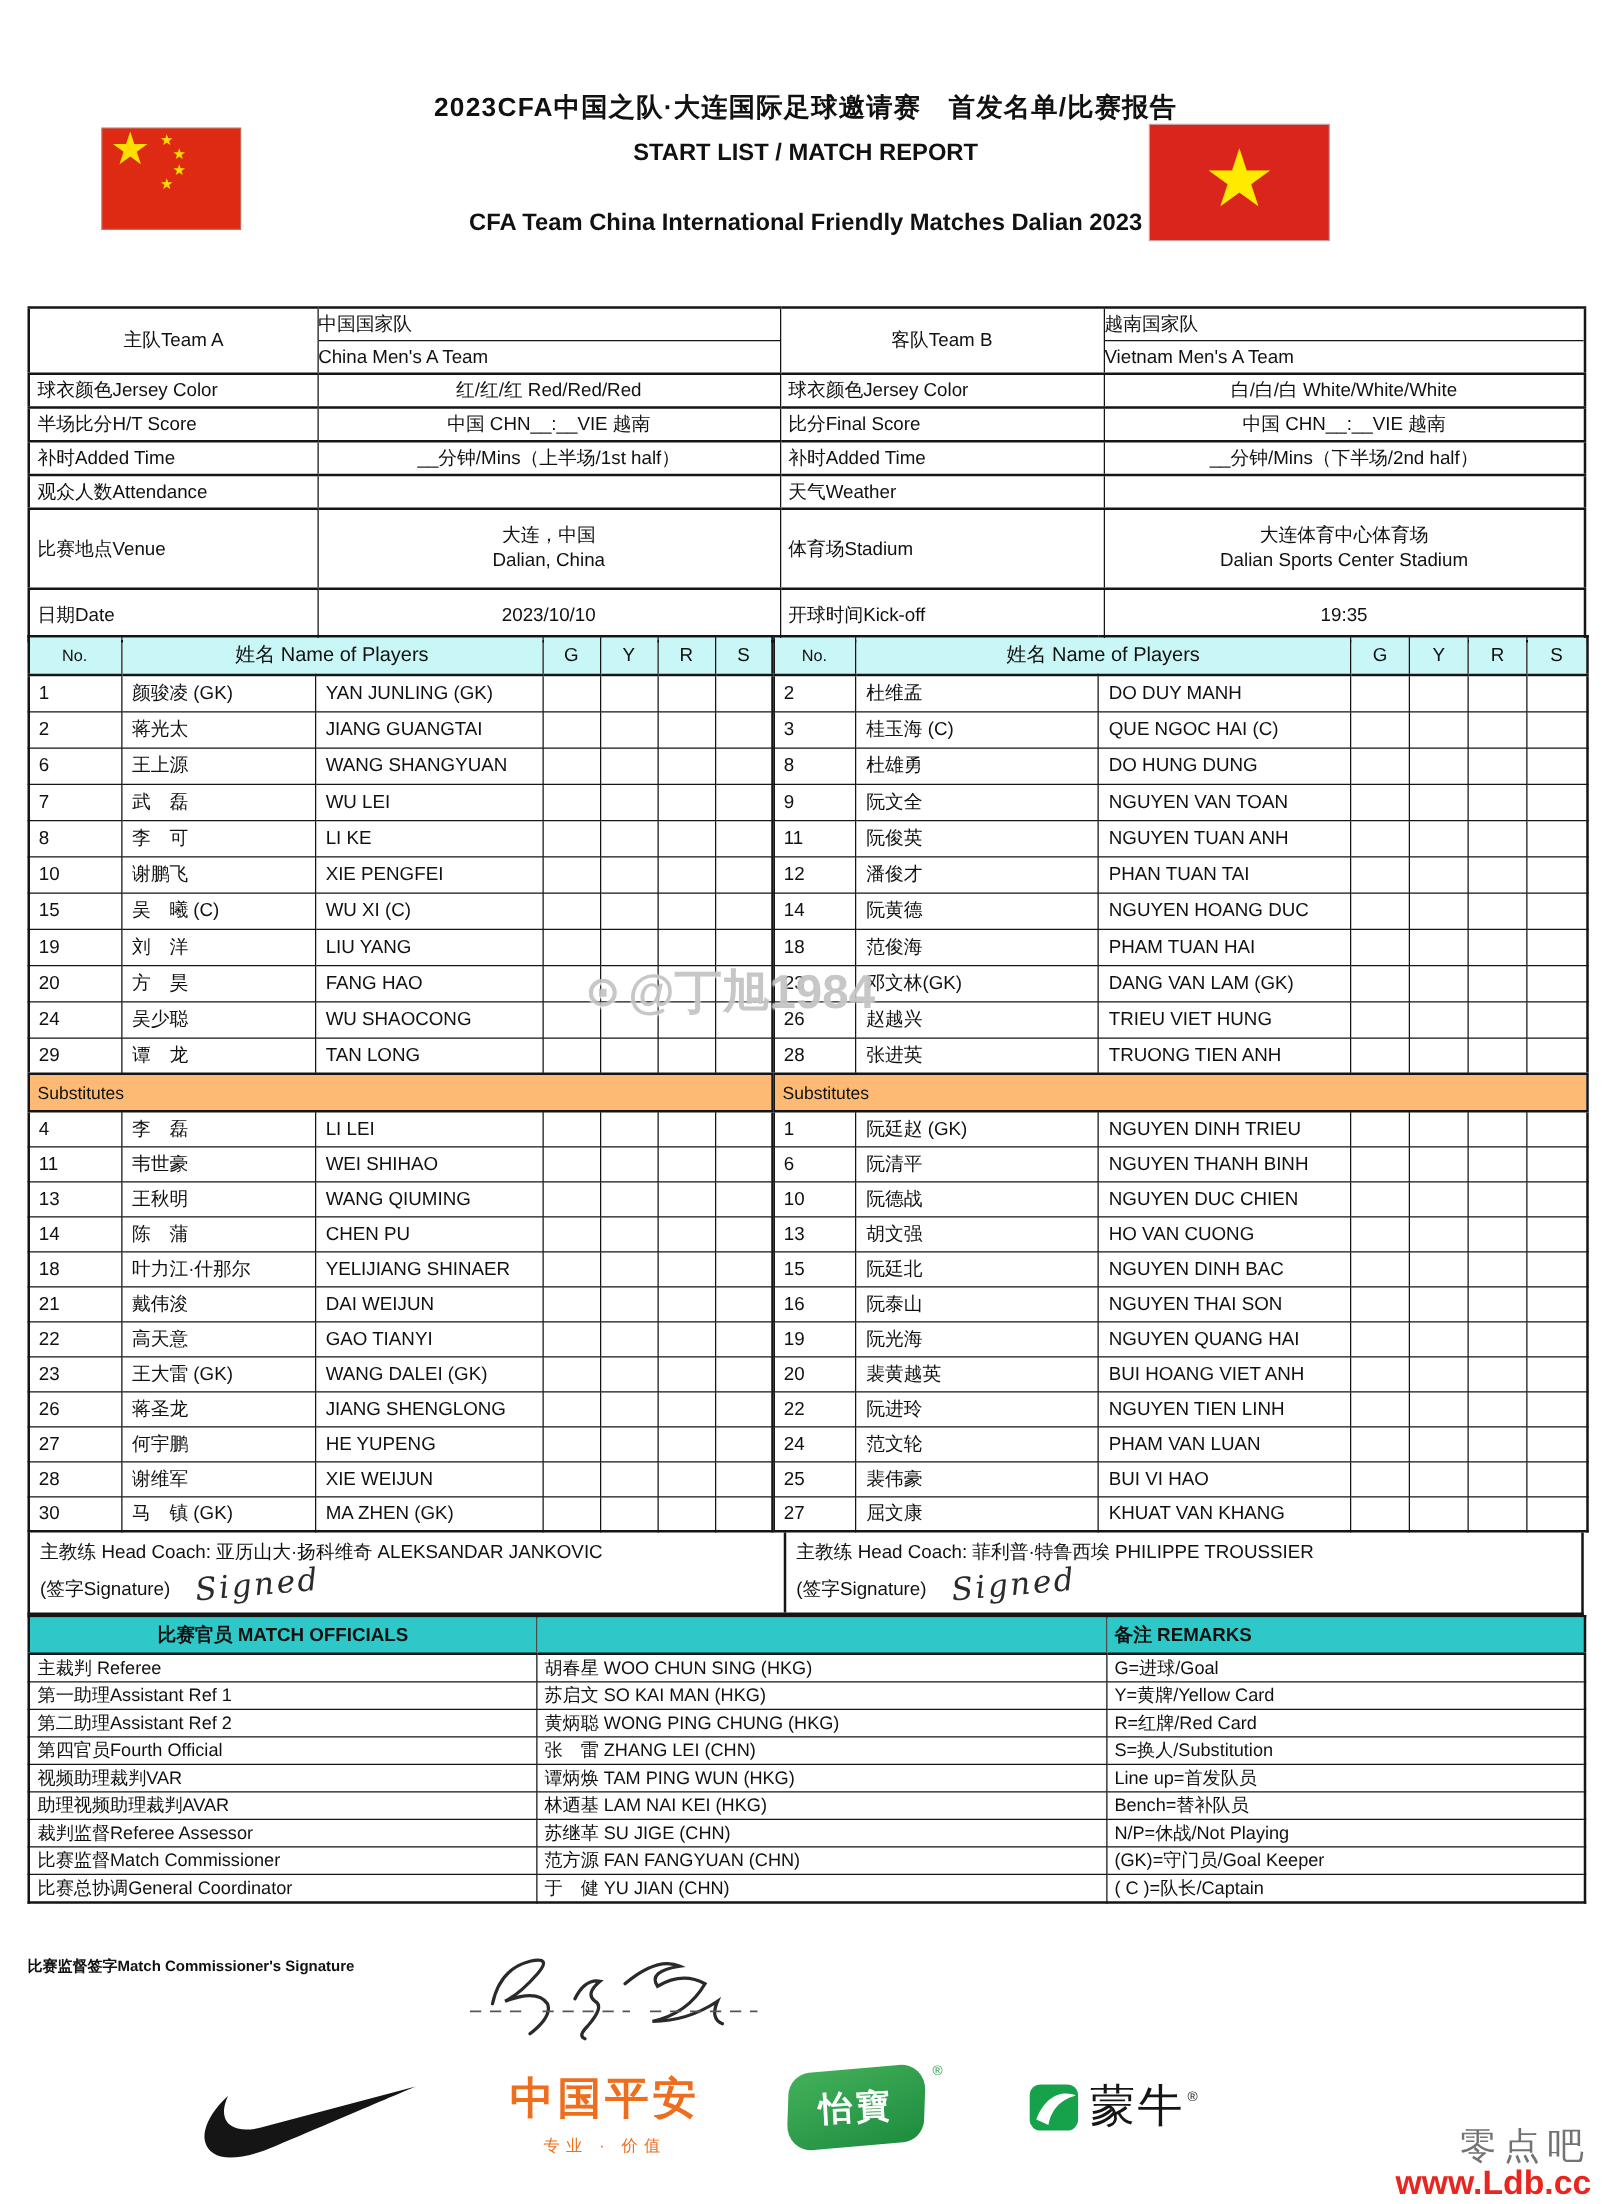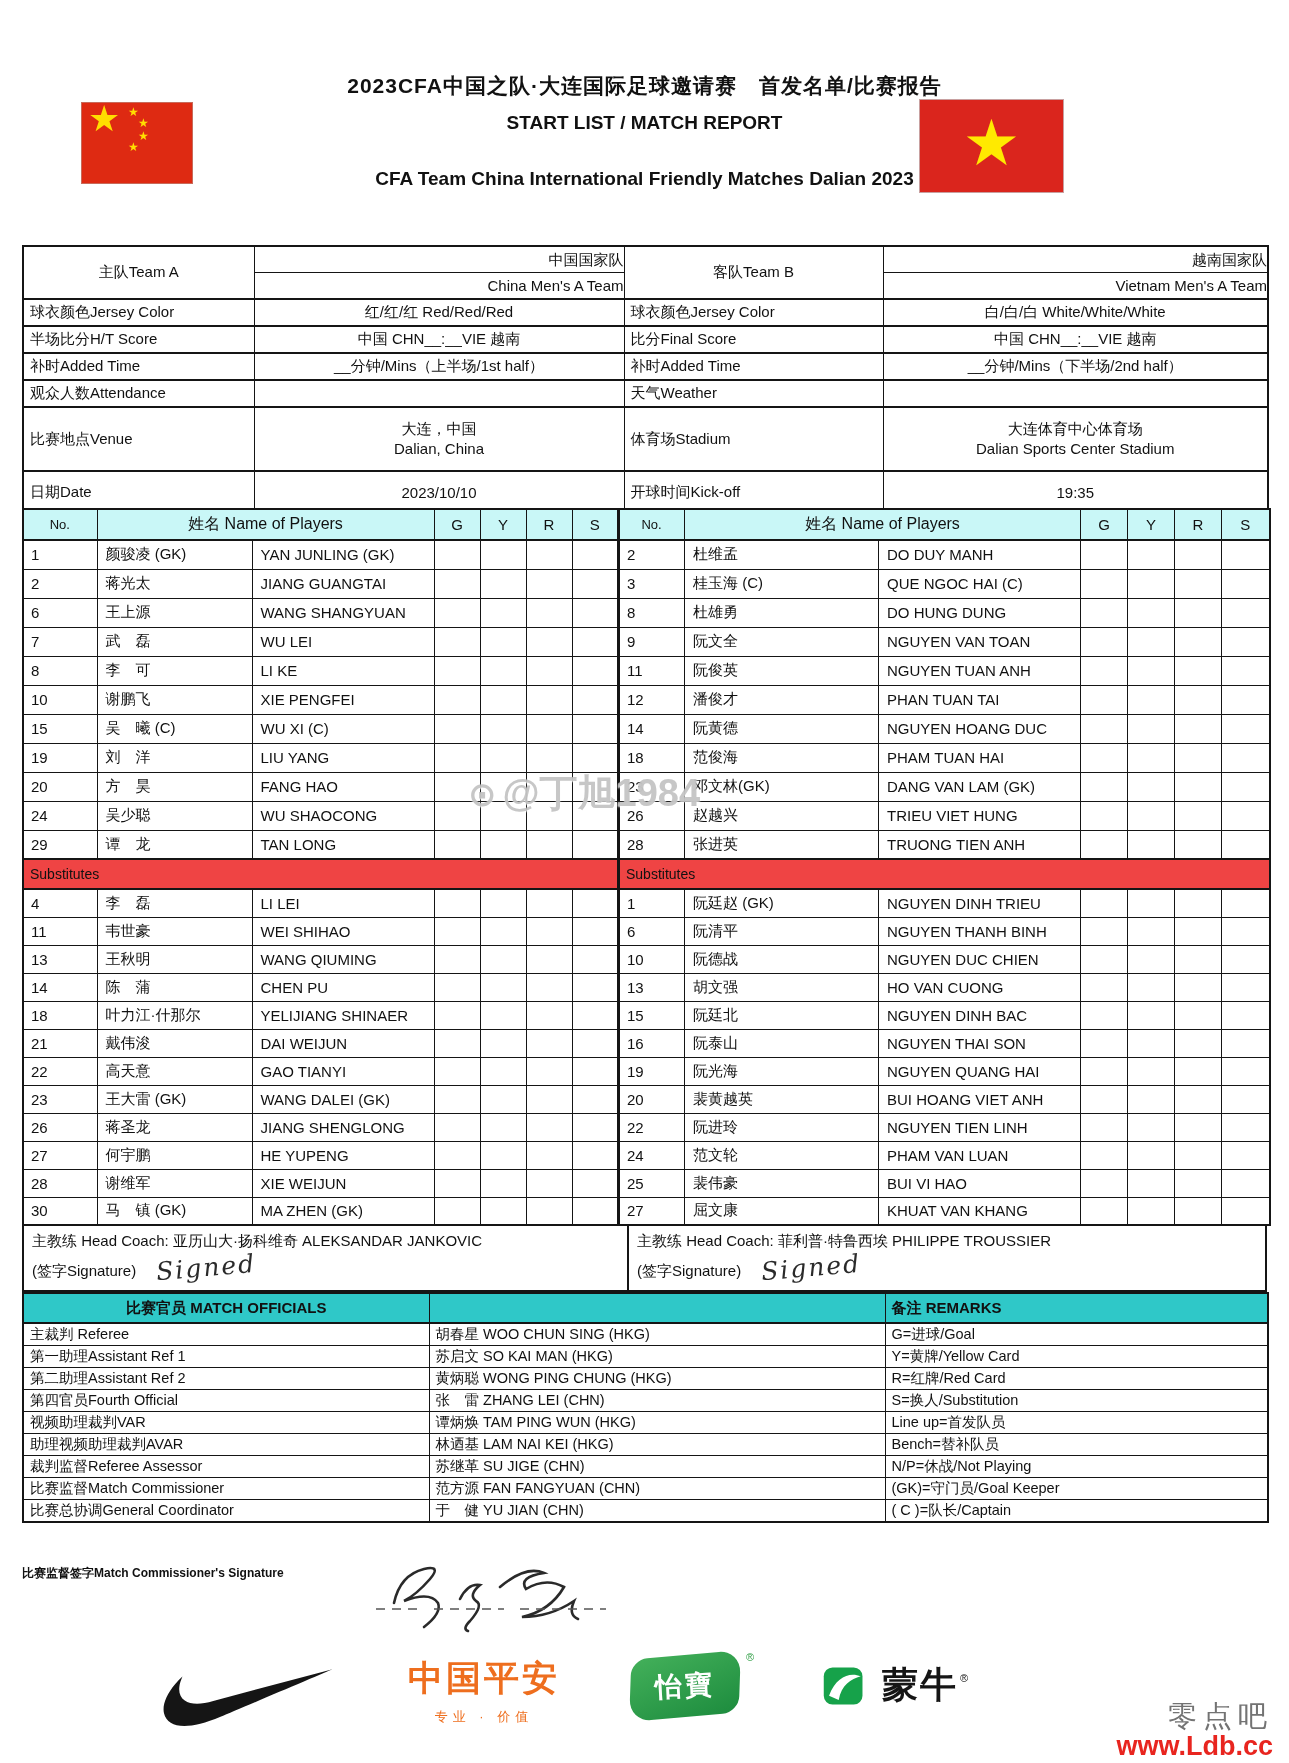--- a/index.html
+++ b/index.html
@@ -22,40 +22,40 @@
   .flag-vn .big-star{font-size:64px;color:#ffea00;line-height:64px;margin-top:-6px;}
   
   table{border-collapse:collapse;table-layout:fixed;}
   td,th{overflow:hidden;white-space:nowrap;font-weight:normal;}
   
   .info-table{position:absolute;left:22px;top:245px;width:1245px;border:2px solid #151515;}
   .info-table td{border:2px solid #151515;border-left-width:1px;border-right-width:1px;font-size:15px;padding:2px 6px;}
   .info-table td.lab{text-align:left;}
   .info-table td.val{text-align:center;}
   .split-cell{padding:0 !important;}
-  .split-cell .half{height:25px;line-height:25px;text-align:right;}
+  .split-cell .half{height:25px;line-height:25px;text-align:left;}
   .split-cell .half.top{border-bottom:1px solid #151515;}
   .two-line{line-height:20px;white-space:normal;}
   .r-team{height:52px;} .r-sm{height:27px;padding-left:34px;} .r-venue{height:64px;} .r-date{height:42px;}
   
   .lower{position:absolute;left:22px;top:508px;width:1245px;}
   .players-flex{display:flex;}
   .ptable{border:2px solid #151515;}
   .ptable.right{border-left:0;}
   .ptable td,.ptable th{border:1px solid #151515;font-size:15px;}
   .ptable th{background:#c9f7f7;border-bottom:2px solid #151515;}
   .r-head{height:31px;}
   .r-p{height:29px;}
   .r-s{height:28px;}
   .c-no{text-align:left;padding-left:7px;}
   th.c-no{text-align:center;font-size:13px;padding-left:0;}
   .c-cn,.c-en{text-align:left;padding-left:8px;}
   th.c-name{text-align:center;font-size:16px;}
   .c-st{text-align:center;}
-  .r-band td{background:#ef4444;border-top:2px solid #151515;border-bottom:2px solid #151515;height:26px;
+  .r-band td{background:#fdba74;border-top:2px solid #151515;border-bottom:2px solid #151515;height:26px;
              text-align:left;padding-left:6px;font-size:14px;}
   
   .coach-row{display:flex;border:2px solid #151515;border-top:0;height:64px;}
   .coach-cell{box-sizing:border-box;padding:6px 10px 0 8px;font-size:15px;}
   .coach-cell.a{width:605px;border-right:2px solid #151515;}
   .coach-cell.b{flex:1;}
   .sig-row{margin-top:2px;}
   .signed{display:inline-block;font-family:"DejaVu Serif","Liberation Serif",serif;font-style:italic;
           font-size:25px;margin-left:16px;transform:rotate(-5deg);color:#2a2a2a;letter-spacing:2px;}
   
@@ -73,21 +73,21 @@
   .nike{position:absolute;left:140px;top:16px;}
   .pingan{position:absolute;left:372px;top:4px;width:180px;text-align:center;color:#ee6e1e;}
   .pingan .main{font-size:35px;font-weight:bold;letter-spacing:3px;}
   .pingan .tag{font-size:13px;letter-spacing:5px;margin-top:6px;}
   .cestbon{position:absolute;left:608px;top:4px;width:110px;height:62px;
            background:linear-gradient(160deg,#43b05a,#1d8c3e);border-radius:16px 22px 16px 22px;
            transform:rotate(-5deg) skewX(-7deg);display:flex;align-items:center;justify-content:center;}
   .cestbon .txt{color:#fff;font-weight:bold;font-size:27px;letter-spacing:3px;transform:skewX(7deg) rotate(2deg);}
   .cestbon-reg{position:absolute;left:724px;top:0px;font-size:11px;color:#2f9e44;}
   .mengniu{position:absolute;left:800px;top:10px;display:flex;align-items:center;}
-  .mengniu .txt{font-size:36px;font-weight:bold;color:#151515;margin-left:16px;letter-spacing:2px;}
+  .mengniu .txt{font-size:36px;font-weight:normal;color:#151515;margin-left:6px;letter-spacing:2px;}
   .mengniu .reg{font-size:11px;color:#151515;vertical-align:top;margin-left:2px;margin-top:-16px;}
   
   .weibo-mark{position:absolute;left:468px;top:768px;font-size:38px;font-weight:bold;
               color:rgba(185,185,185,0.8);text-shadow:0 1px 2px rgba(255,255,255,0.9);display:flex;align-items:center;}
   .weibo-mark .eye{font-size:34px;margin-right:6px;}
   .site-mark{position:absolute;right:16px;bottom:2px;text-align:right;line-height:30px;}
   .site-cn{font-family:"DejaVu Serif","Liberation Serif",serif;font-size:29px;color:#737373;letter-spacing:6px;}
   .site-url{font-size:27px;font-weight:bold;color:#e8251f;}
 </style>
 </head>

